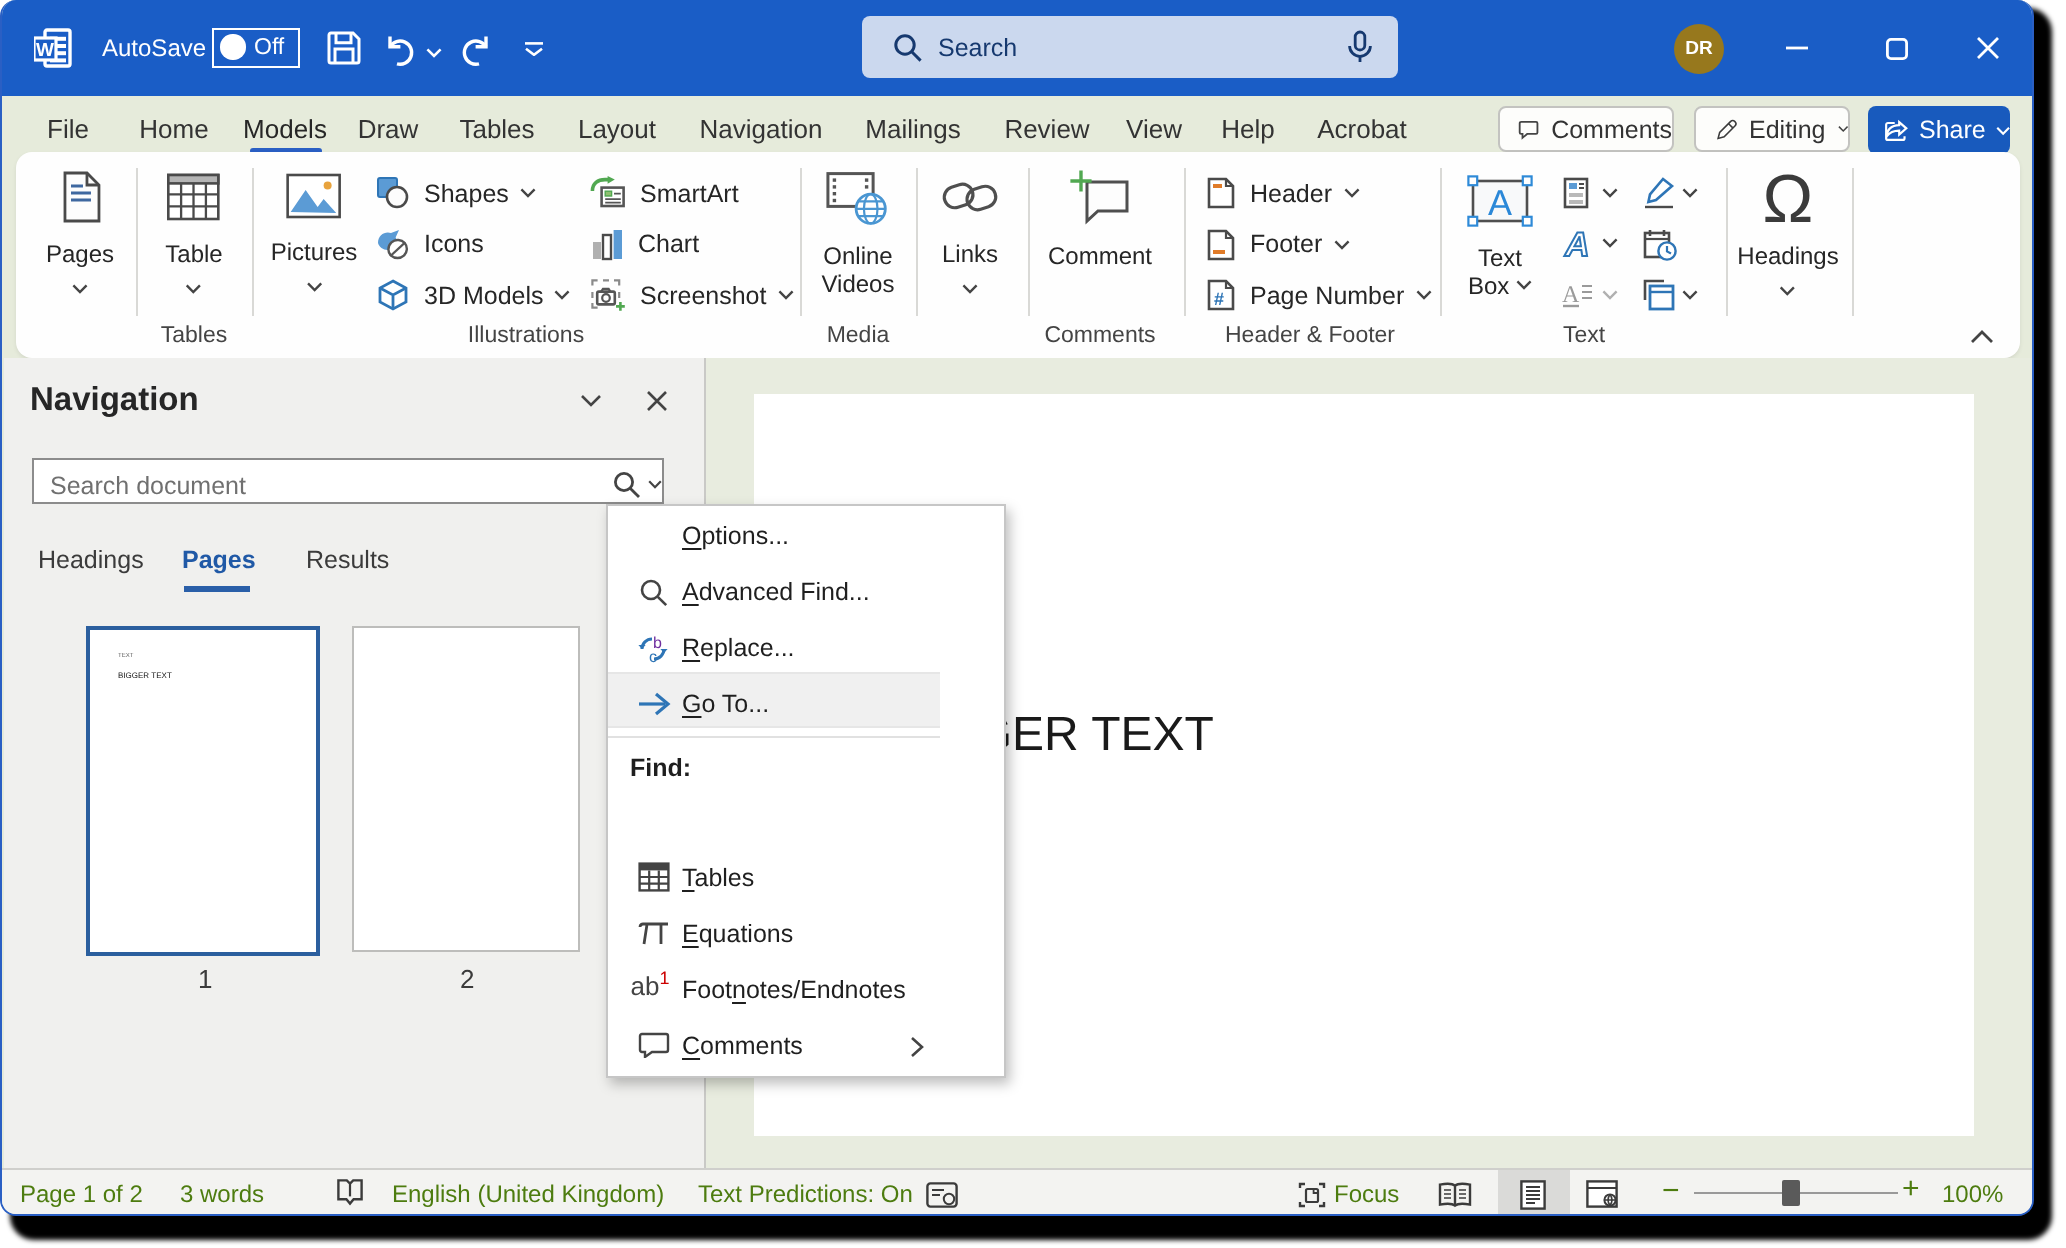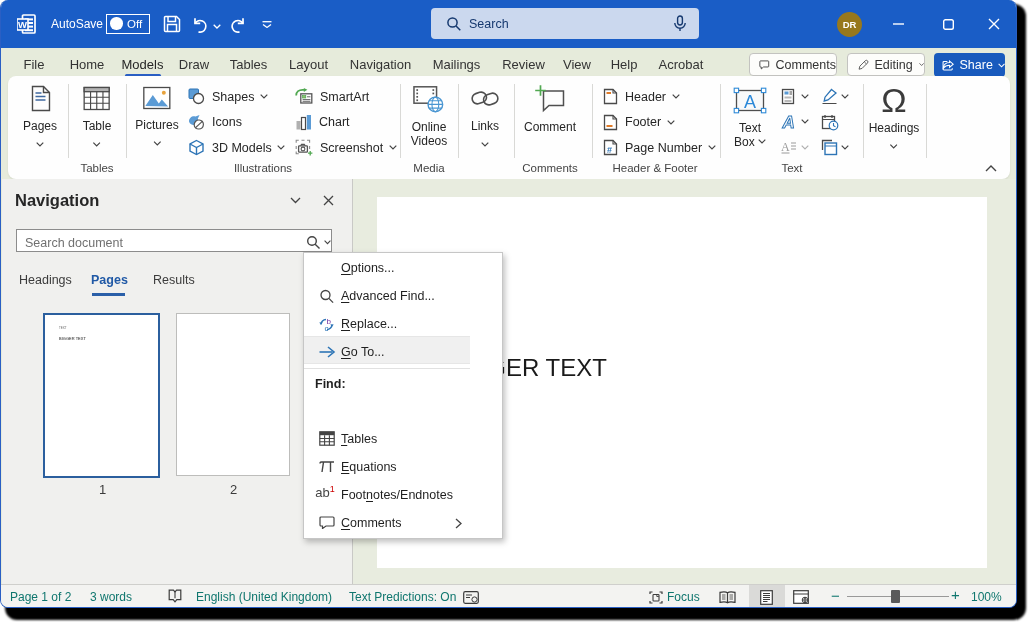--- a/index.html
+++ b/index.html
@@ -43,21 +43,21 @@
 #navtitle { position:absolute; left:13px; top:12px; font-size:16.5px; font-weight:bold; color:#262626; }
 #navsearch { position:absolute; left:14px; top:50px; width:316px; height:23px; background:#fff; border:1px solid #8c8c8c; }
 #navsearch .ph { position:absolute; left:8px; top:6px; font-size:12.5px; color:#707070; }
 .navtab { position:absolute; top:94px; font-size:12.5px; color:#3b3b3b; }
 #pagestab { color:#2059a6; font-weight:bold; }
 #pages-underline { position:absolute; left:90px; top:114px; width:33px; height:2.5px; background:#2a5fa8; }
 #thumb1 { position:absolute; left:41px; top:134px; width:117px; height:165px; background:#fff; border:2px solid #2b5f9e; }
 #thumb2 { position:absolute; left:174px; top:134px; width:114px; height:163px; background:#fff; border:1px solid #bdbdbb; }
 .thumblbl { position:absolute; top:303px; font-size:13px; color:#3b3b3b; }
 
-#statusbar { position:absolute; left:0; top:584px; width:1017px; height:24px; background:#f3f3f1; border-top:1px solid #cfcfcc; font-size:12px; color:#0f766e; }
+#statusbar { position:absolute; left:0; top:584px; width:1017px; height:24px; background:#f3f3f1; border-top:1px solid #cfcfcc; font-size:12px; color:#4d7c0f; }
 .st { position:absolute; top:5px; }
 
 #menu { position:absolute; left:303px; top:252px; width:200px; height:287px; background:#fff; border:1px solid #c6c6c6; box-shadow:2px 3px 6px rgba(0,0,0,0.25); }
 .mi { position:absolute; left:0; width:166px; height:28px; display:flex; align-items:center; font-size:12.5px; color:#1f1f1f; }
 .mi .ico { position:absolute; left:13px; width:20px; text-align:center; }
 .mi .txt { position:absolute; left:37px; }
 #gotohl { position:absolute; left:0; top:83px; width:166px; height:28px; background:#f0f0f0; border-top:1px solid #e6e6e6; border-bottom:1px solid #e6e6e6; }
 u { text-decoration:underline; text-underline-offset:2px; }
 </style>
 </head>

